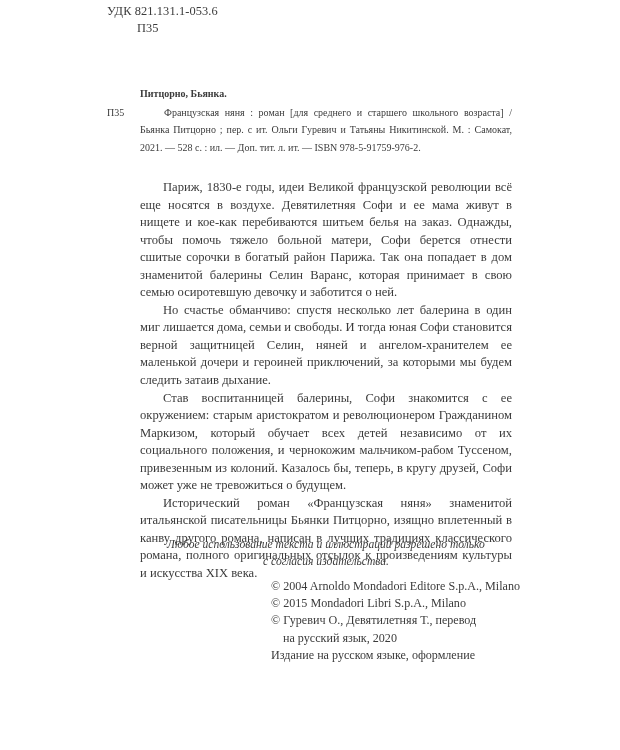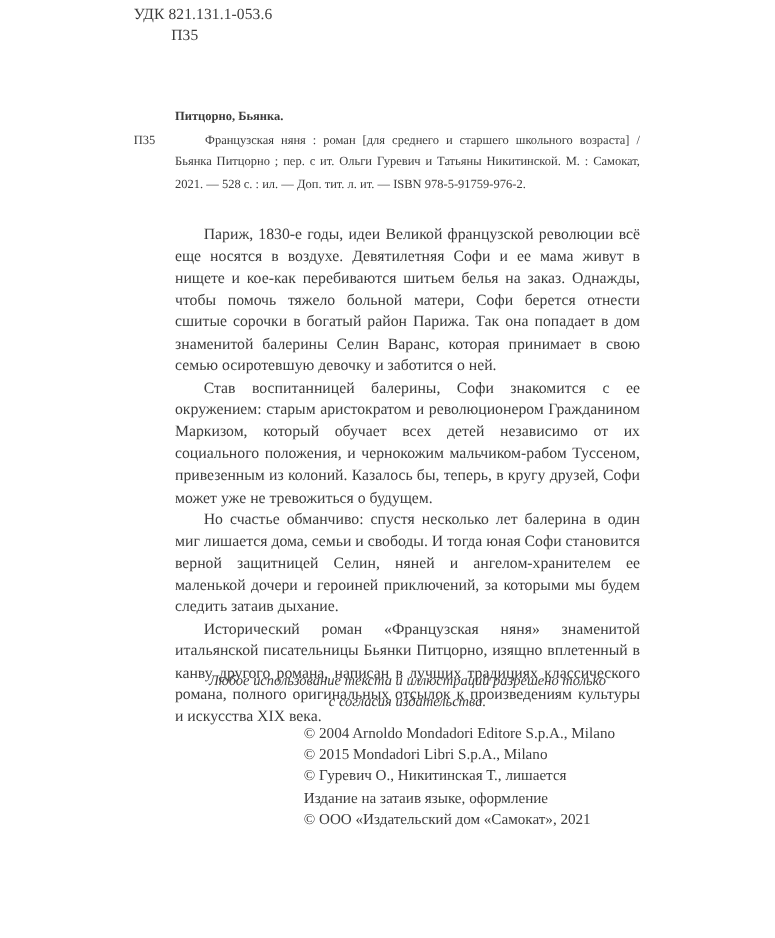--- a/index.html
+++ b/index.html
@@ -99,21 +99,21 @@
   
   .copyright {
     position: absolute;
     left: 243px;
     top: 578px;
     width: 290px;
     font-size: 12.1px;
     line-height: 17.2px;
     text-align: left;
   }
-  .copyright div { white-space: nowrap; }
+  .copyright div { white-space: nowrap; margin-left: 28px; }
   .copyright .cont { padding-left: 12px; }
 
   
   .isbn {
     position: absolute;
     left: 107px;
     top: 675px;
     font-size: 12.4px;
     line-height: 17px;
     white-space: nowrap;
@@ -132,32 +132,32 @@
   <div class="biblio">
     <div class="biblio-author">Питцорно, Бьянка.</div>
     <div class="biblio-body">
       <div class="biblio-shelf">П35</div>
       <div class="biblio-text">Французская няня : роман [для среднего и старшего школьного возраста] / Бьянка Питцорно ; пер. с ит. Ольги Гуревич и Татьяны Никитинской. М. : Самокат, 2021. — 528 с. : ил. — Доп. тит. л. ит. — ISBN 978-5-91759-976-2.</div>
     </div>
   </div>
 
   <div class="annotation">
     <p>Париж, 1830-е годы, идеи Великой французской революции всё еще носятся в воздухе. Девятилетняя Софи и ее мама живут в нищете и кое-как перебиваются шитьем белья на заказ. Однажды, чтобы помочь тяжело больной матери, Софи берется отнести сшитые сорочки в богатый район Парижа. Так она попадает в дом знаменитой балерины Селин Варанс, которая принимает в свою семью осиротевшую девочку и заботится о ней.</p>
+    <p>Но счастье обманчиво: спустя несколько лет балерина в один миг лишается дома, семьи и свободы. И тогда юная Софи становится верной защитницей Селин, няней и ангелом-хранителем ее маленькой дочери и героиней приключений, за которыми мы будем следить затаив дыхание.</p>
     <p>Став воспитанницей балерины, Софи знакомится с ее окружением: старым аристократом и революционером Гражданином Маркизом, который обучает всех детей независимо от их социального положения, и чернокожим мальчиком-рабом Туссеном, привезенным из колоний. Казалось бы, теперь, в кругу друзей, Софи может уже не тревожиться о будущем.</p>
-    <p>Но счастье обманчиво: спустя несколько лет балерина в один миг лишается дома, семьи и свободы. И тогда юная Софи становится верной защитницей Селин, няней и ангелом-хранителем ее маленькой дочери и героиней приключений, за которыми мы будем следить затаив дыхание.</p>
     <p>Исторический роман «Французская няня» знаменитой итальянской писательницы Бьянки Питцорно, изящно вплетенный в канву другого романа, написан в лучших традициях классического романа, полного оригинальных отсылок к произведениям культуры и искусства XIX века.</p>
   </div>
 
   <div class="notice">
     <div>Любое использование текста и иллюстраций разрешено только</div>
     <div>с согласия издательства.</div>
   </div>
 
   <div class="copyright">
     <div>© 2004 Arnoldo Mondadori Editore S.p.A., Milano</div>
     <div>© 2015 Mondadori Libri S.p.A., Milano</div>
-    <div>© Гуревич О., Никитинская Т., лишается</div>
-    <div>Издание на затаив языке, оформление</div>
-    <div>© ООО «Издательский дом «Самокат», 2021</div>
+    <div>© Гуревич О., Девятилетняя Т., перевод</div>
+    <div class="cont">на русский язык, 2020</div>
+    <div>Издание на русском языке, оформление</div>
   </div>
 
 
 </div>
 
 </body></html>

